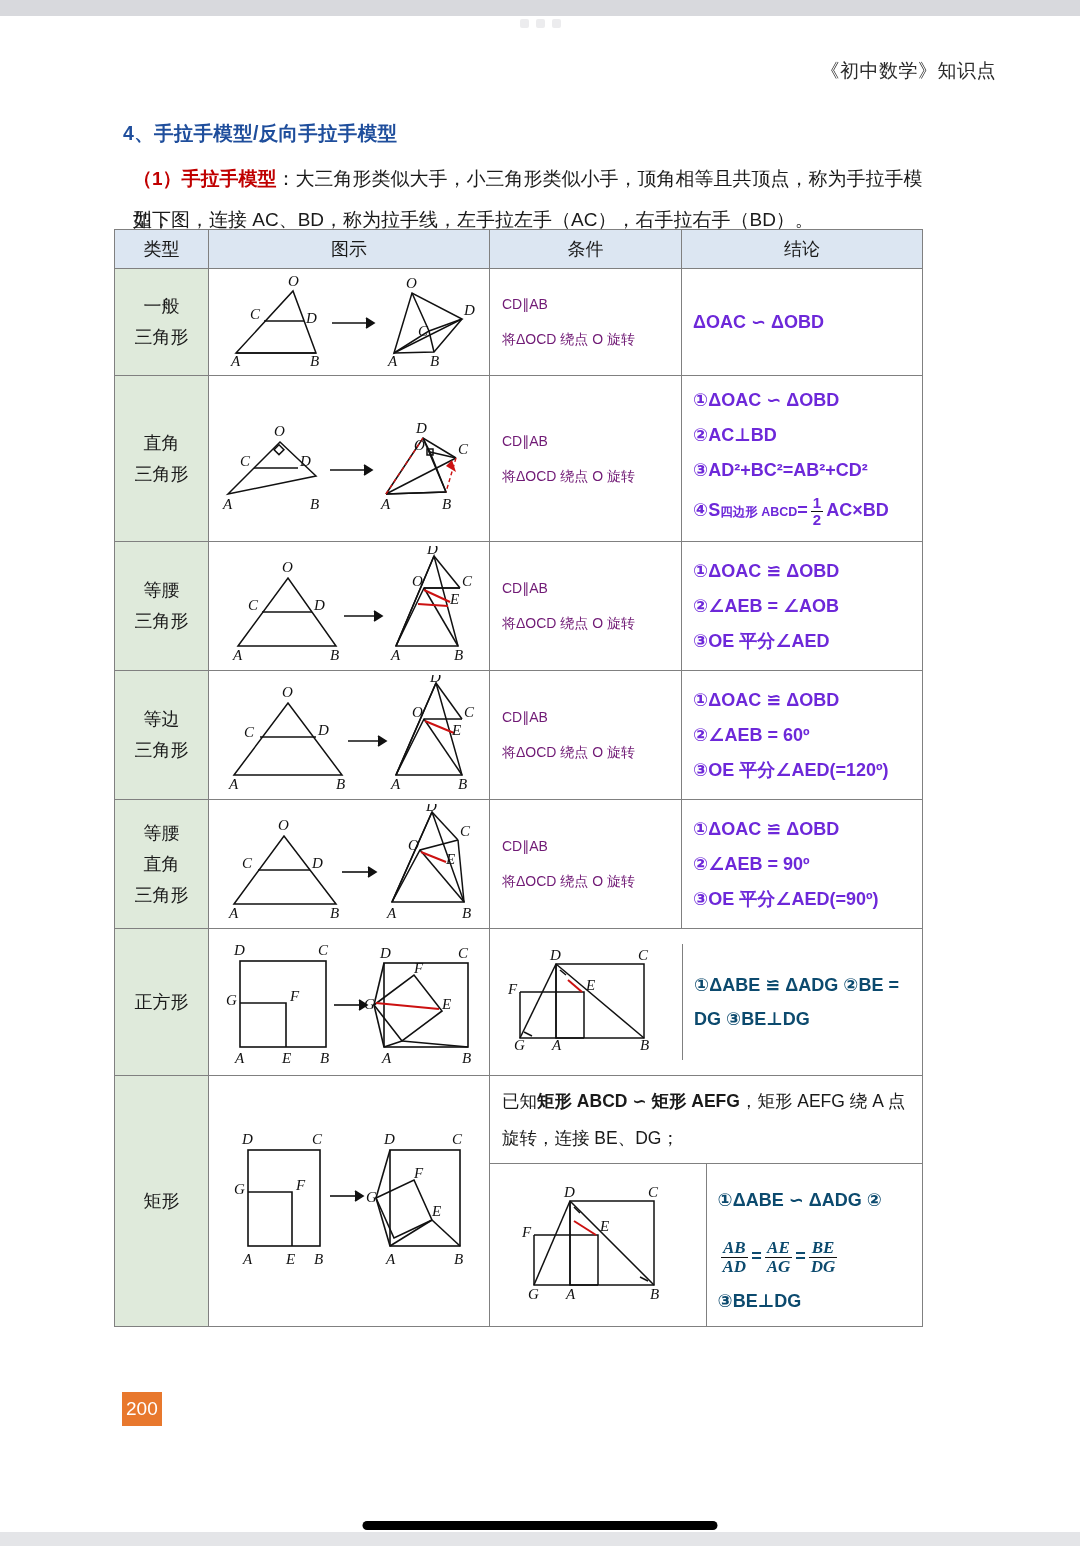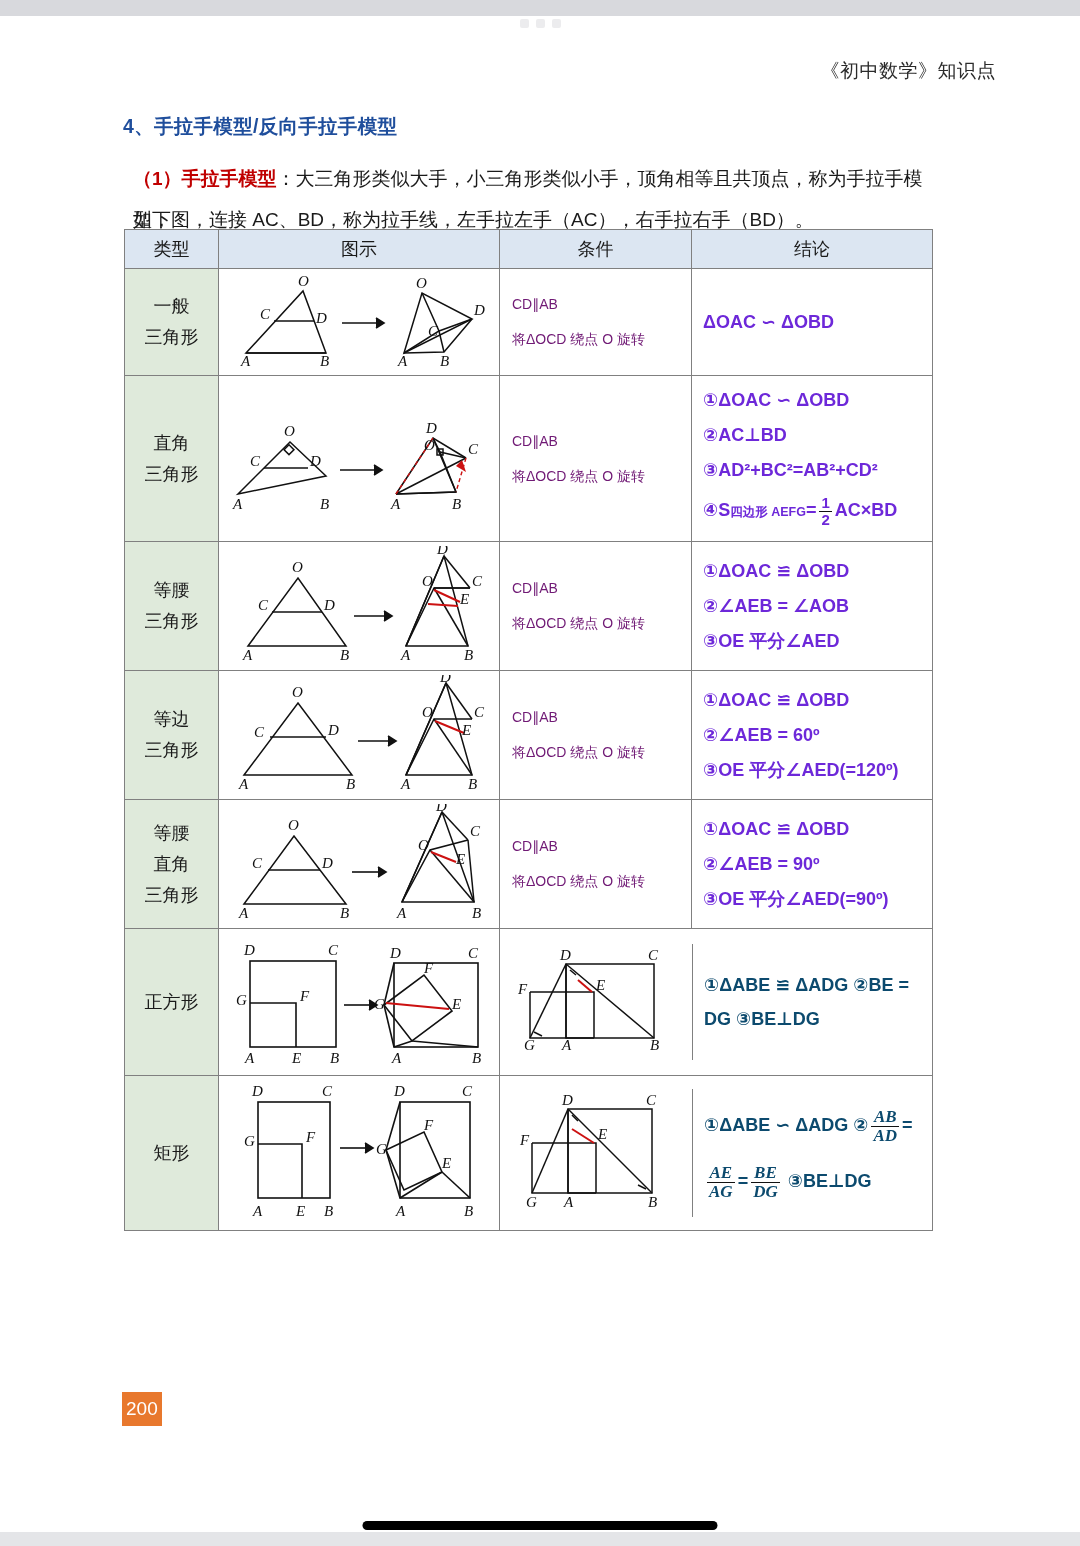--- a/index.html
+++ b/index.html
@@ -41,37 +41,37 @@
   .doc-header {
     position: absolute; top: 58px; right: 84px;
     font-family: "Liberation Serif", "DejaVu Serif", serif;
     font-size: 19px; color: #2b2b2b; letter-spacing: .5px;
   }
 
   
   .content { position: absolute; top: 0; left: 0; width: 1080px; }
 
   .sec-title {
-    position: absolute; top: 113px; left: 123px;
+    position: absolute; top: 120px; left: 123px;
     font-size: 19.5px; font-weight: bold; color: #1f4e9c;
     letter-spacing: .3px;
   }
 
   .para {
     position: absolute; left: 133px; width: 810px;
     font-size: 19px; color: #1a1a1a; line-height: 41px;
   }
   .para.l1 { top: 158px; }
   .para.l2 { top: 199px; }
   .para .num { color: #c00000; font-weight: bold; }
   .para .kw  { color: #c00000; font-weight: bold; }
 
   
   .tbl {
-    position: absolute; top: 229px; left: 124px;
+    position: absolute; top: 229px; left: 114px;
     width: 808px;
     border-collapse: collapse;
     table-layout: fixed;
     padding-left: 20px;
   }
   .tbl td, .tbl th {
     border: 1px solid #808080;
     padding: 0;
     vertical-align: middle;
   }
@@ -283,21 +283,21 @@
         </td>
         <td class="cond-cell">
           <div>CD∥AB</div>
           <div>将ΔOCD 绕点 O 旋转</div>
         </td>
         <td class="conc-cell">
           <span class="item">①ΔOAC ∽ ΔOBD</span>
           <span class="item">②AC⊥BD</span>
           <span class="item">③AD²+BC²=AB²+CD²</span>
           <span class="item" style="line-height:44px;">
-            <span>④S</span><span class="sub-small">四边形 AEFG</span><span>=</span><span class="frac"><span class="nu">1</span><span class="de">2</span></span><span>AC×BD</span>
+            <span>④S</span><span class="sub-small">四边形 ABCD</span><span>=</span><span class="frac"><span class="nu">1</span><span class="de">2</span></span><span>AC×BD</span>
           </span>
         </td>
       </tr>
 
       <tr>
         <td class="type-cell">等腰
 三角形</td>
         <td class="fig-cell">
           <div class="fig-wrap">
           <svg width="262" height="116" viewBox="0 0 262 116">
@@ -562,20 +562,26 @@
             <text class="lbl" x="196" y="50">F</text>
             <text class="lbl" x="214" y="88">E</text>
             <text class="lbl" x="168" y="136">A</text>
             <text class="lbl" x="236" y="136">B</text>
           </svg>
           </div>
         </td>
         <td colspan="2" style="padding:0;">
           <table class="sub-tbl">
             <tbody>
+                <tr class="given">
+              <td colspan="2">
+                <div><span>已知</span><b>矩形 ABCD</b> <span class="sim">∽</span> <b>矩形 AEFG</b><span>，矩形 AEFG 绕 A 点</span></div>
+                <div>旋转，连接 BE、DG；</div>
+              </td>
+            </tr>
             <tr>
               <td class="sub-fig">
                 <div class="fig-wrap">
                 <svg width="176" height="116" viewBox="0 0 176 116">
                   <g stroke="#111" stroke-width="1.5" fill="none">
                     <rect x="60" y="16" width="84" height="84"></rect>
                     <path d="M24 50 L88 50 L88 100"></path>
                     <path d="M24 50 L24 100 L88 100"></path>
                     <path d="M60 16 L24 100"></path>
                     <path d="M60 16 L144 100"></path>

